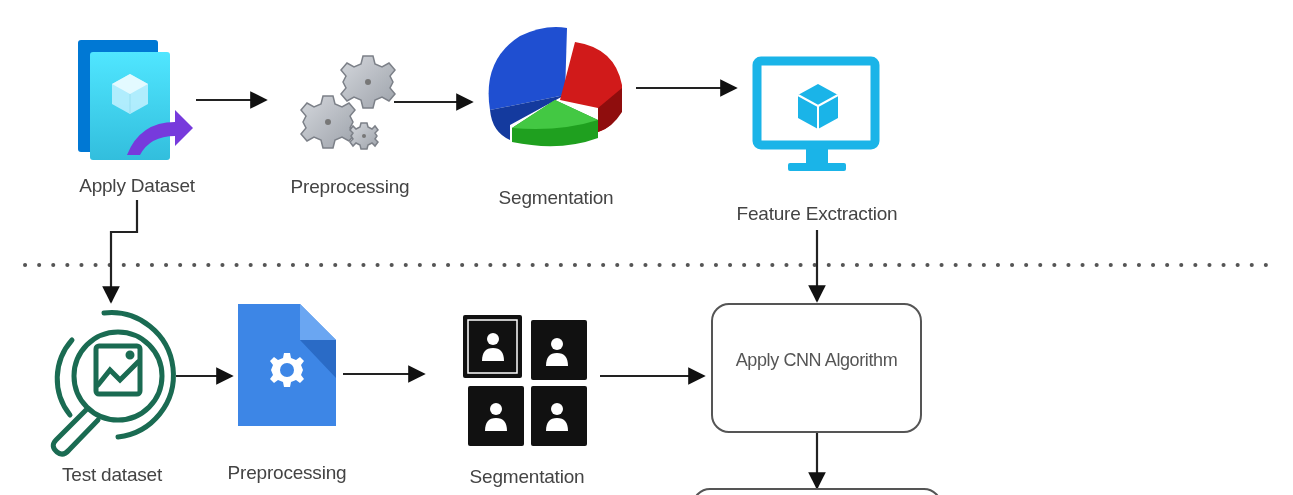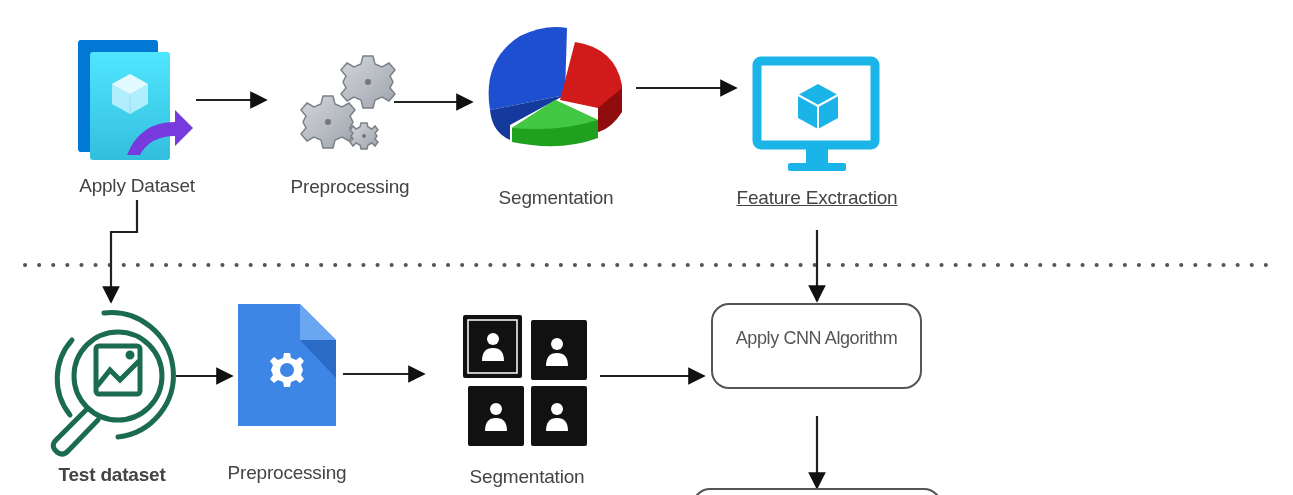--- a/index.html
+++ b/index.html
@@ -118,24 +118,24 @@
     <line x1="176" y1="376" x2="232" y2="376" marker-end="url(#arrow)"></line>
     <line x1="343" y1="374" x2="424" y2="374" marker-end="url(#arrow)"></line>
     <line x1="600" y1="376" x2="704" y2="376" marker-end="url(#arrow)"></line>
     <line x1="817" y1="416" x2="817" y2="488" marker-end="url(#arrow)"></line>
   </g>
 </svg>
 
 <div class="label" style="left:137px; top:175px;">Apply Dataset</div>
 <div class="label" style="left:350px; top:176px;">Preprocessing</div>
 <div class="label" style="left:556px; top:187px;">Segmentation</div>
-<div class="label" style="left:817px; top:187px;text-decoration:underline;">Feature Exctraction</div>
+<div class="label" style="left:817px; top:203px;">Feature Exctraction</div>
 
-<div class="label" style="left:112px; top:464px;font-weight:bold;">Test dataset</div>
+<div class="label" style="left:112px; top:464px;">Test dataset</div>
 <div class="label" style="left:287px; top:462px;">Preprocessing</div>
 <div class="label" style="left:527px; top:466px;">Segmentation</div>
 
-<div class="box" style="left:711px; top:303px; width:211px; height:86px;">
+<div class="box" style="left:711px; top:303px; width:211px; height:130px;">
   <span class="box-text">Apply CNN Algorithm</span>
 </div>
 <div class="box" style="left:692px; top:488px; width:250px; height:60px;">
   <span class="box-text"></span>
 </div>
 
 </body></html>

